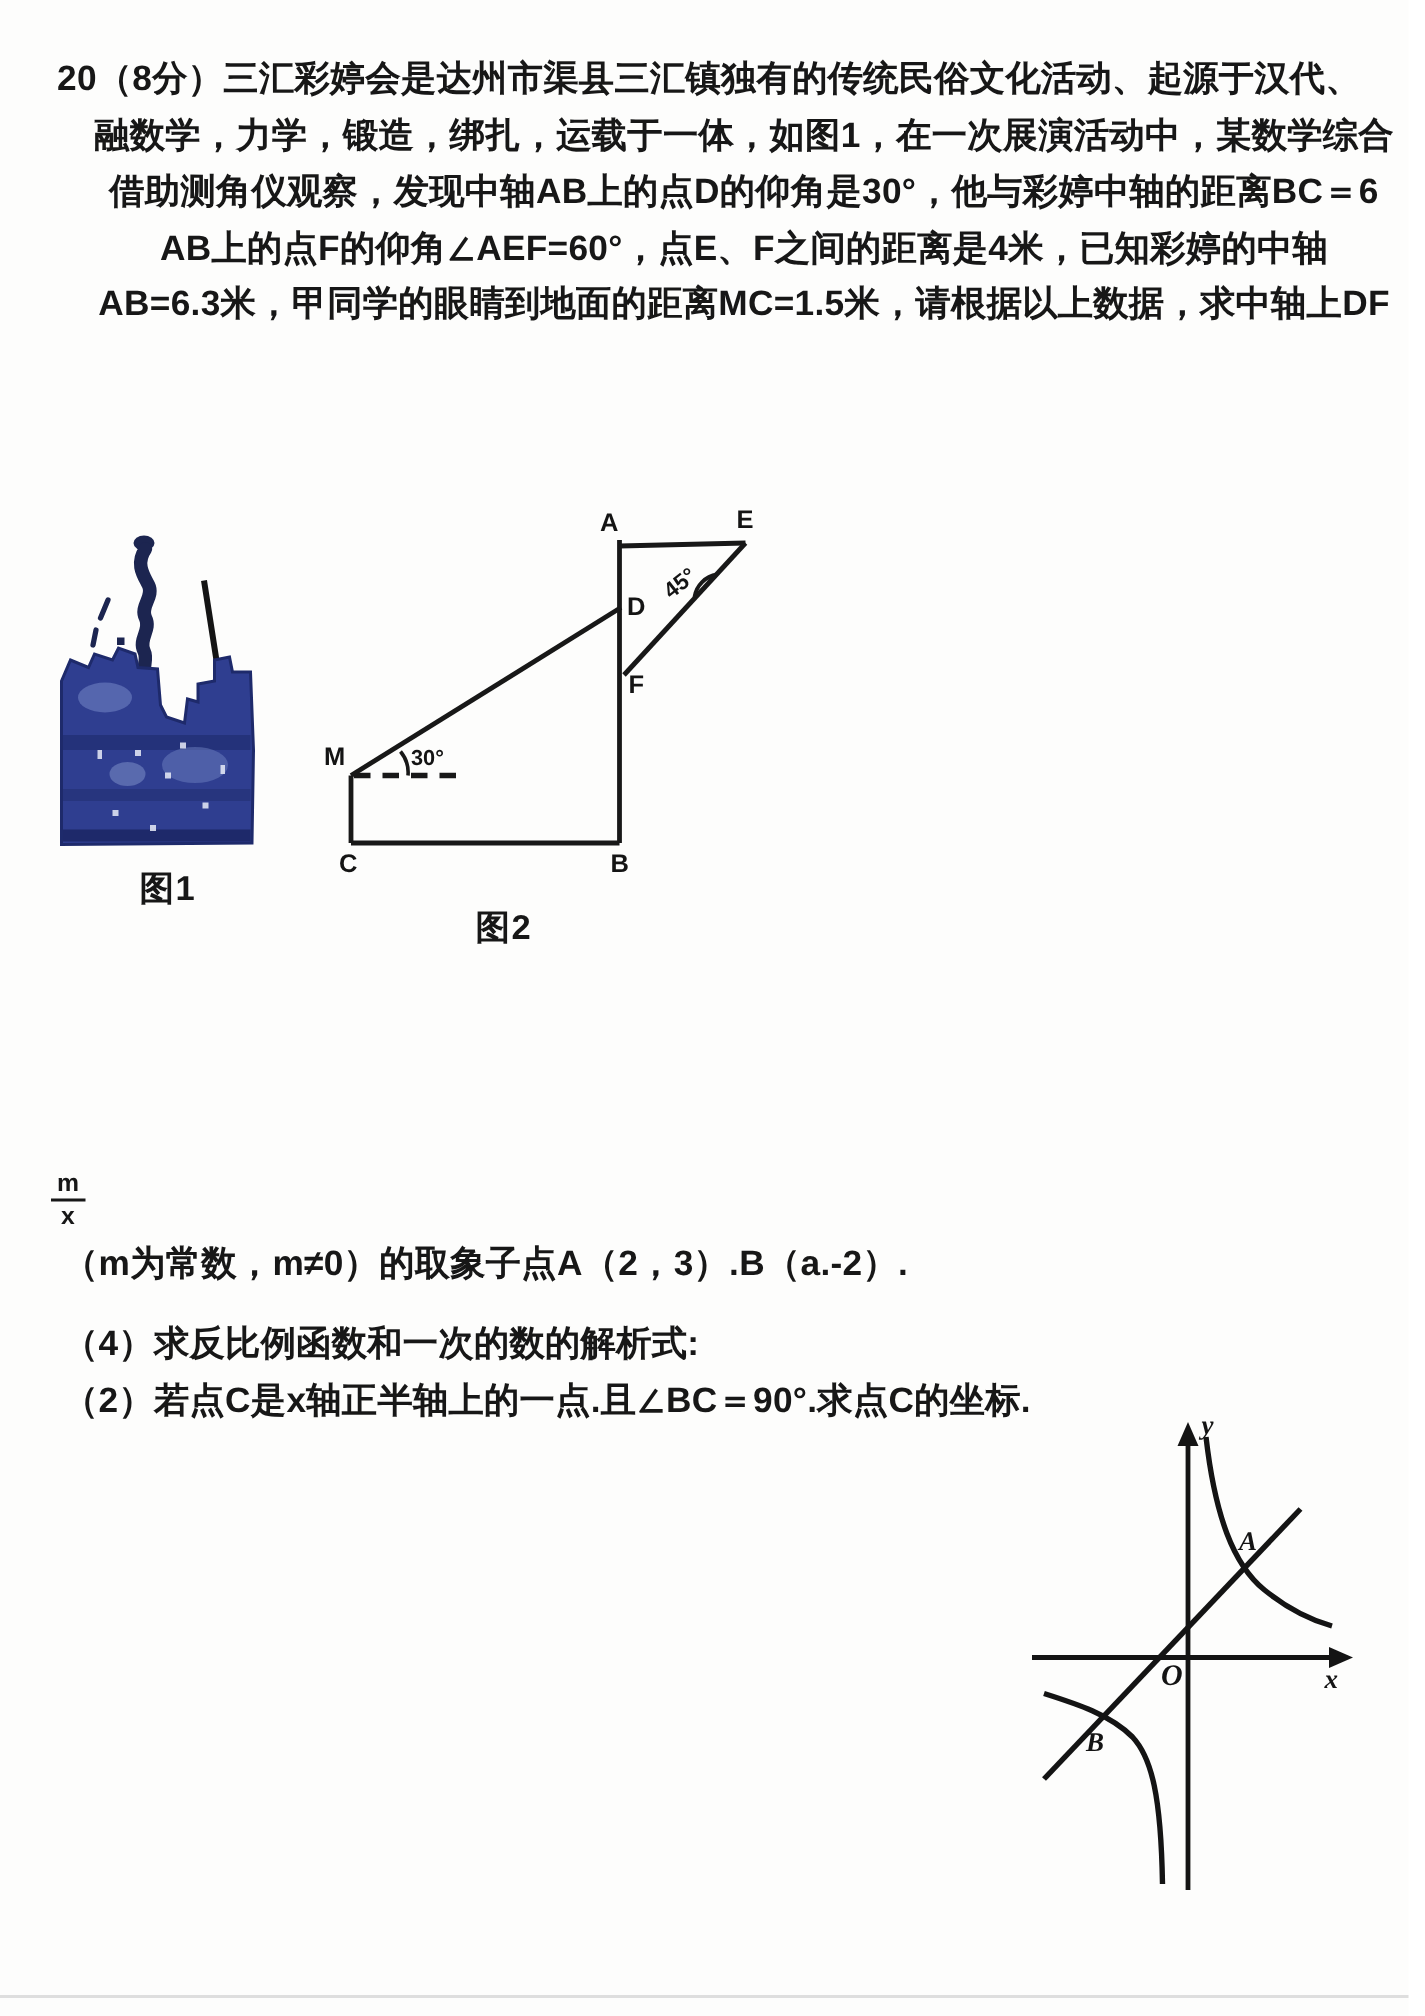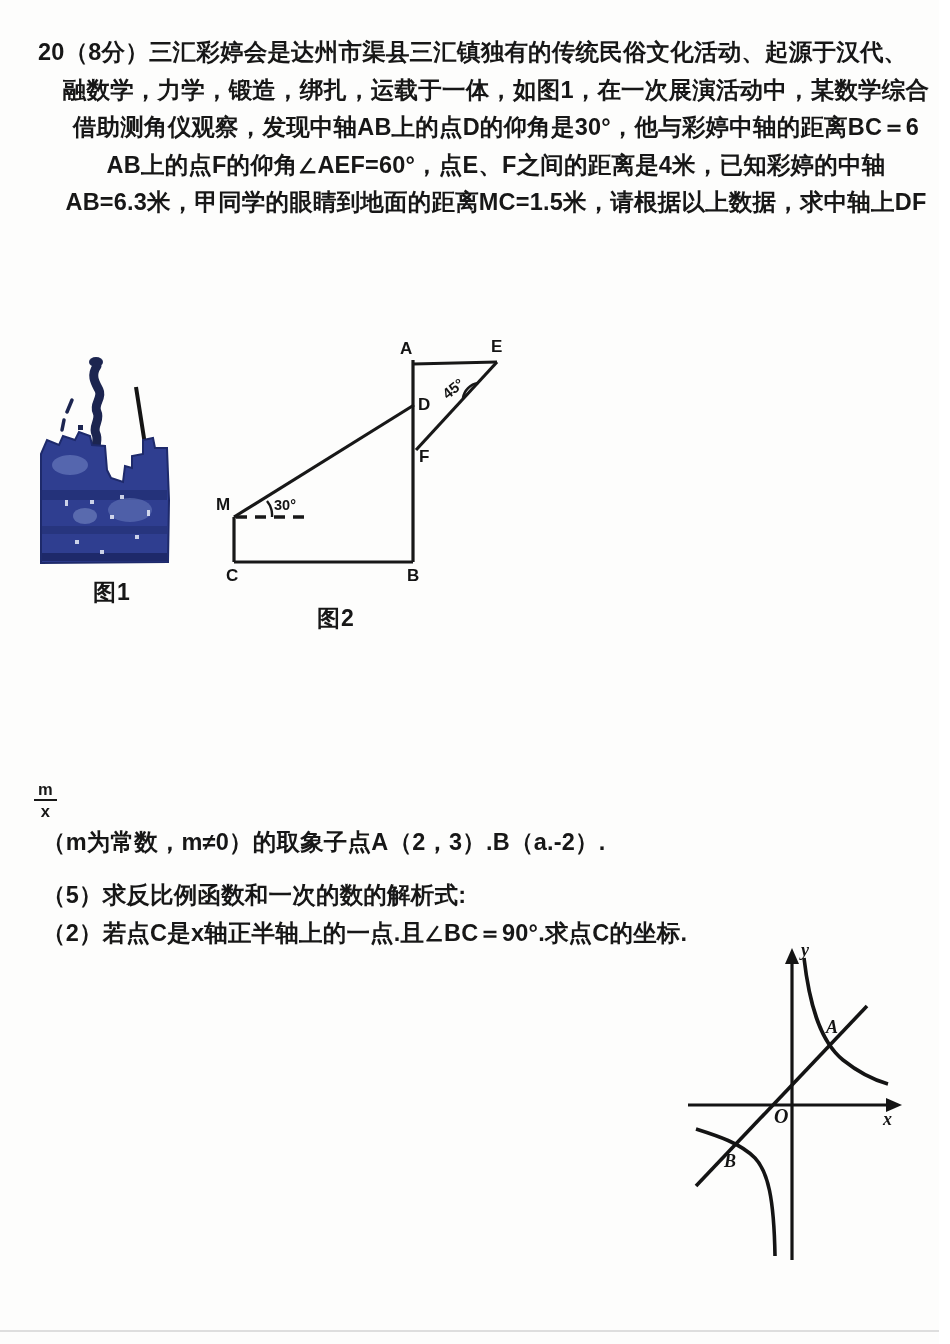--- a/index.html
+++ b/index.html
@@ -101,21 +101,21 @@
       <text x="197" y="243">B</text>
       <text x="64" y="172" font-size="14.5">30°</text>
       <text x="232" y="58" font-size="15" transform="rotate(-38 240 52)">45°</text>
     </g>
   </svg>
   <div class="fig-caption cap2">图2</div>
 
   <div class="q21">
     <div class="tline l1"><span class="frac"><span class="num">m</span><span class="den">x</span></span></div>
     <div class="tline l2">（m为常数，m≠0）的取象子点A（2，3）.B（a.-2）.</div>
-    <div class="tline l3">（5）求反比例函数和一次的数的解析式:</div>
+    <div class="tline l3">（4）求反比例函数和一次的数的解析式:</div>
     <div class="tline l4">（2）若点C是x轴正半轴上的一点.且∠BC＝90°.求点C的坐标.</div>
   </div>
 
   <svg class="graph" viewBox="0 0 290 345" xmlns="http://www.w3.org/2000/svg">
     <g stroke="#141414" stroke-width="3.2" fill="none">
       <line x1="132" y1="18" x2="132" y2="320"></line>
       <line x1="28" y1="165" x2="230" y2="165"></line>
       <line x1="36" y1="246" x2="207" y2="66" stroke-width="3.6"></line>
       <path d="M144,18 C150,70 162,103 183,120 C198,132 214,140 228,144" stroke-width="3.6"></path>
       <path d="M36,189 C58,196 80,203 95,218 C108,232 114,258 115,316" stroke-width="3.6"></path>

